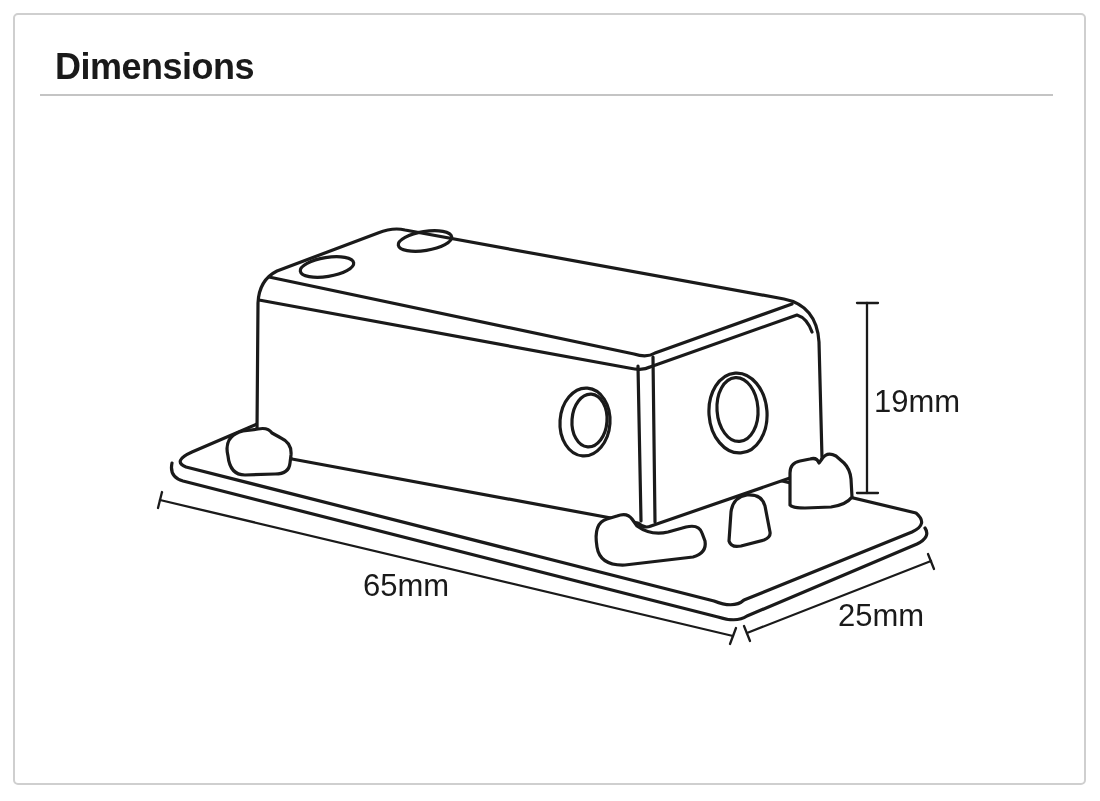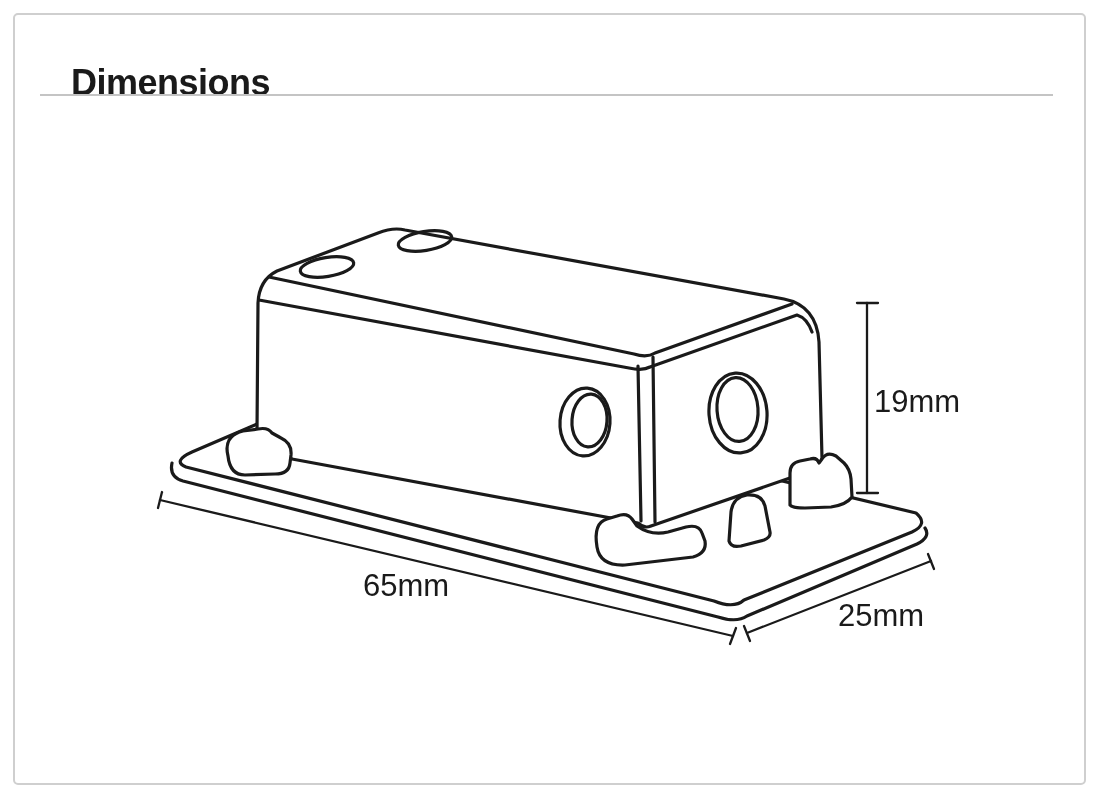--- a/index.html
+++ b/index.html
@@ -2,21 +2,21 @@
 <html><head>
 <meta charset="utf-8">
 <style>
   html,body{margin:0;padding:0;background:#ffffff;}
   body{width:1100px;height:801px;position:relative;font-family:"Liberation Sans",sans-serif;overflow:hidden;}
   .panel{
     position:absolute;left:13px;top:13px;width:1073px;height:772px;
     border:2px solid #cfcfcf;border-radius:5px;background:#ffffff;box-sizing:border-box;
   }
   .page-title{
-    position:absolute;left:55px;top:46px;margin:16px;
+    position:absolute;left:55px;top:46px;margin:0;
     font-size:36px;font-weight:700;letter-spacing:-0.5px;color:#1a1a1a;
     font-family:"Liberation Sans",sans-serif;
   }
   .title-rule{
     position:absolute;left:40px;top:94px;width:1013px;height:0;
     border:none;border-top:2px solid #c4c4c4;margin:0;
   }
   .drawing-svg{position:absolute;left:0;top:0;width:1100px;height:801px;}
   .ln{fill:none;stroke:#1a1a1a;stroke-width:3.2;stroke-linecap:round;stroke-linejoin:round;}
   .face{fill:#ffffff;stroke:#1a1a1a;stroke-width:3.2;stroke-linecap:round;stroke-linejoin:round;}

